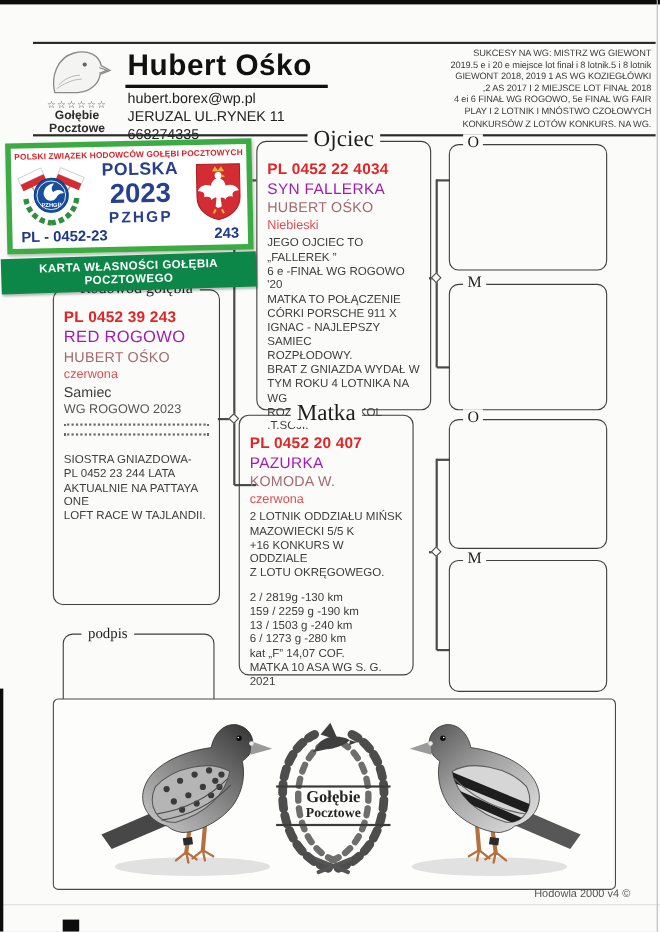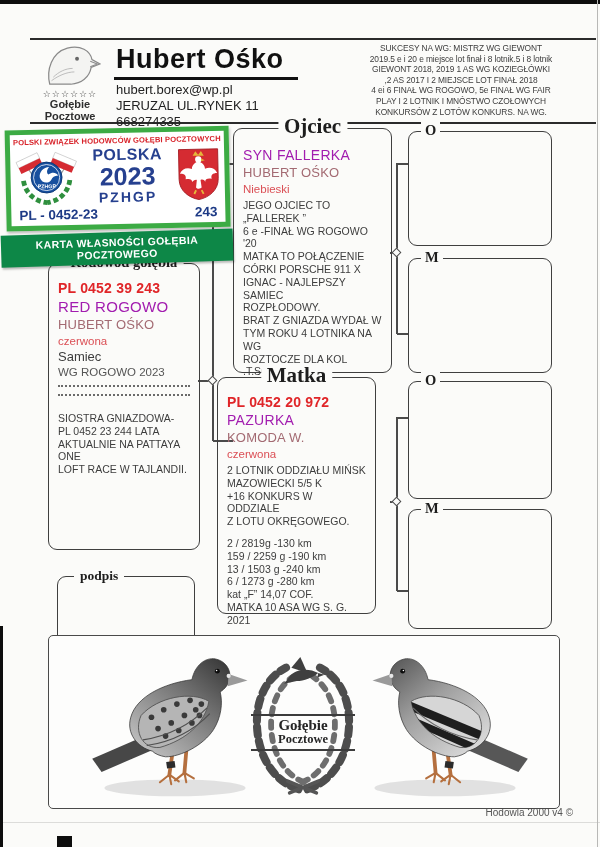--- a/index.html
+++ b/index.html
@@ -4,40 +4,40 @@
 <style>
   html,body{margin:0;padding:0;background:#e8e8e6;}
   body{width:600px;height:847px;overflow:hidden;font-family:"Liberation Sans",sans-serif;position:relative;}
   .page{position:absolute;inset:0;background:#fbfbf9;}
   .abs{position:absolute;}
   
   .rule{position:absolute;height:2px;background:#2b2b2b;}
   .brand-name{position:absolute;left:114px;top:44px;font-size:27px;font-weight:bold;color:#111;
     border-bottom:3px solid #111;padding:0 14px 2px 2px;letter-spacing:.5px;}
   .contact{position:absolute;left:116px;top:82px;font-size:13px;color:#222;line-height:1.22;white-space:pre-line;}
-  .successes{position:absolute;left:330px;top:43px;width:262px;text-align:center;font-size:8.4px;
+  .successes{position:absolute;left:330px;top:43px;width:262px;text-align:right;font-size:8.4px;
     line-height:10.6px;color:#3c3c3c;white-space:pre-line;letter-spacing:-.1px;}
   .logo{position:absolute;left:30px;top:42px;width:80px;text-align:center;color:#2e2e2e;}
   .logo .stars{font-size:9px;letter-spacing:1px;color:#444;line-height:9px;}
   .logo .lg{font-size:11px;font-weight:bold;line-height:1.05;}
   
   .card-wrap{position:absolute;left:6px;top:128px;width:230px;transform:rotate(-1.2deg);z-index:6;}
   .card{width:214px;border:5px solid #3cab44;background:#fff;box-shadow:1px 2px 3px rgba(0,0,0,.25);}
   .card .fed{color:#d8232a;font-weight:bold;font-size:7.6px;text-align:center;margin:3px 2px 1px;letter-spacing:.1px;}
   .card .mid{display:flex;align-items:center;justify-content:space-between;padding:1px 4px;}
   .card .cc{text-align:center;color:#26408f;font-weight:bold;line-height:1;}
   .card .cc .l1{font-size:16px;letter-spacing:.5px;}
   .card .cc .l2{font-size:25px;margin:1px 0;}
   .card .cc .l3{font-size:14px;letter-spacing:2px;}
   .card .bot{display:flex;justify-content:space-between;padding:1px 8px 3px;color:#1d3a86;font-weight:bold;font-size:13.5px;}
   .strip{margin-top:3px;margin-left:-6px;width:232px;background:#0d8747;color:#fff;font-weight:bold;
     font-size:10.5px;text-align:center;padding:4px 0;transform:rotate(-.6deg);letter-spacing:.4px;box-shadow:1px 2px 2px rgba(0,0,0,.25);}
   
   .pbox{position:absolute;border:1.6px solid #3f3f3f;border-radius:9px;z-index:2;}
-  .legend{position:absolute;background:#fbfbf9;font-family:"Liberation Serif",serif;font-weight:bold;color:#1d1d1d;padding:0 6px;}
+  .legend{position:absolute;background:#fbfbf9;font-family:"Liberation Serif",serif;font-weight:normal;color:#1d1d1d;padding:0 6px;}
   .legend.big{top:-15px;left:50%;transform:translateX(-50%);font-size:21px;}
   .legend.med{top:-10px;left:50%;transform:translateX(-50%);font-size:14.5px;white-space:nowrap;}
   .legend.sm{top:-9px;left:16px;font-size:13.5px;}
   .legend.gp{top:-10px;left:12px;font-size:14.5px;padding:0 4px;}
   .pbox .inner{padding:16px 9px 4px;}
   .ring{font-size:14px;font-weight:bold;color:#e02528;letter-spacing:.2px;}
   .pname{font-size:14px;color:#a21caf;margin-top:2px;letter-spacing:.3px;}
   .owner{font-size:13px;color:#a36a72;margin-top:2px;letter-spacing:.2px;}
   .colorword{font-size:11.5px;color:#db4f55;margin-top:3px;}
   .sexword{font-size:13px;color:#3d3d3d;margin-top:2px;}
@@ -174,41 +174,42 @@
 PL 0452 23 244 LATA
 AKTUALNIE NA PATTAYA
 ONE
 LOFT RACE W TAJLANDII.</div>
     </div>
   </div>
 
   <div class="pbox" style="left:233px;top:128px;width:157px;height:243px;">
     <span class="legend big">Ojciec</span>
     <div class="inner">
+      <div class="ring">PL 0452 22 4034</div>
       <div class="pname">SYN FALLERKA</div>
       <div class="owner">HUBERT OŚKO</div>
       <div class="colorword">Niebieski</div>
       <div class="desc">JEGO OJCIEC TO
 „FALLEREK ”
 6 e -FINAŁ WG ROGOWO '20
 MATKA TO POŁĄCZENIE
 CÓRKI PORSCHE 911 X
 IGNAC - NAJLEPSZY SAMIEC
 ROZPŁODOWY.
 BRAT Z GNIAZDA WYDAŁ W
 TYM ROKU 4 LOTNIKA NA
 WG
 ROZTOCZE DLA KOL .T.SOJI.</div>
     </div>
   </div>
 
   <div class="pbox" style="left:217px;top:377px;width:157px;height:235px;">
     <span class="legend big">Matka</span>
     <div class="inner">
-      <div class="ring">PL 0452 20 972</div>
+      <div class="ring">PL 0452 20 407</div>
       <div class="pname">PAZURKA</div>
       <div class="owner">KOMODA W.</div>
       <div class="colorword">czerwona</div>
       <div class="desc">2 LOTNIK ODDZIAŁU MIŃSK
 MAZOWIECKI 5/5 K
 +16 KONKURS W ODDZIALE
 Z LOTU OKRĘGOWEGO.</div>
       <div class="desc" style="margin-top:9px;">2 / 2819g -130 km
 159 / 2259 g -190 km
 13 / 1503 g -240 km

